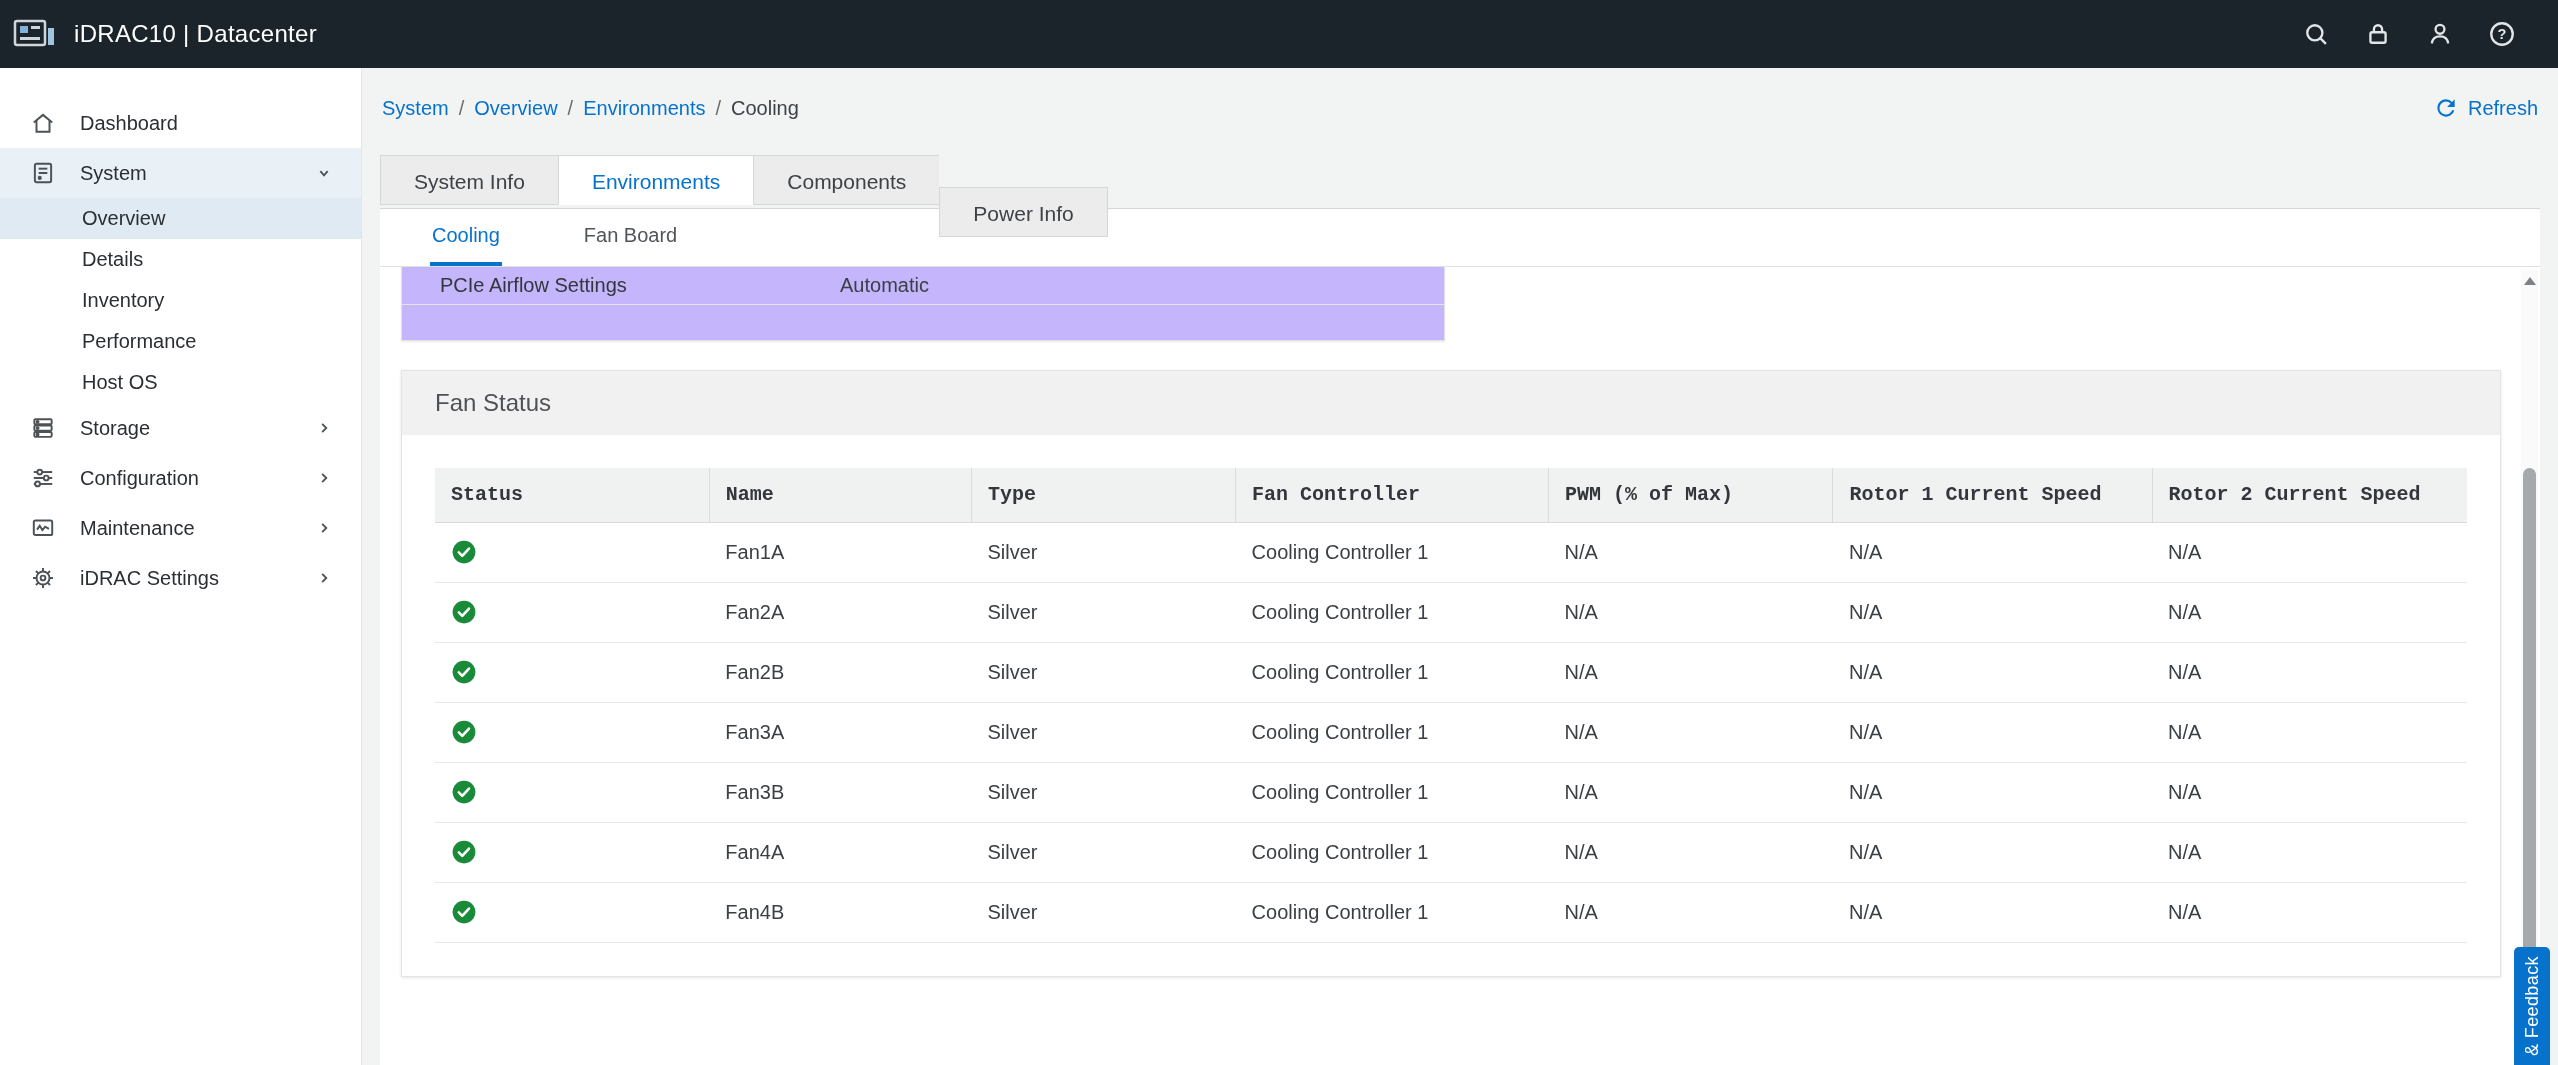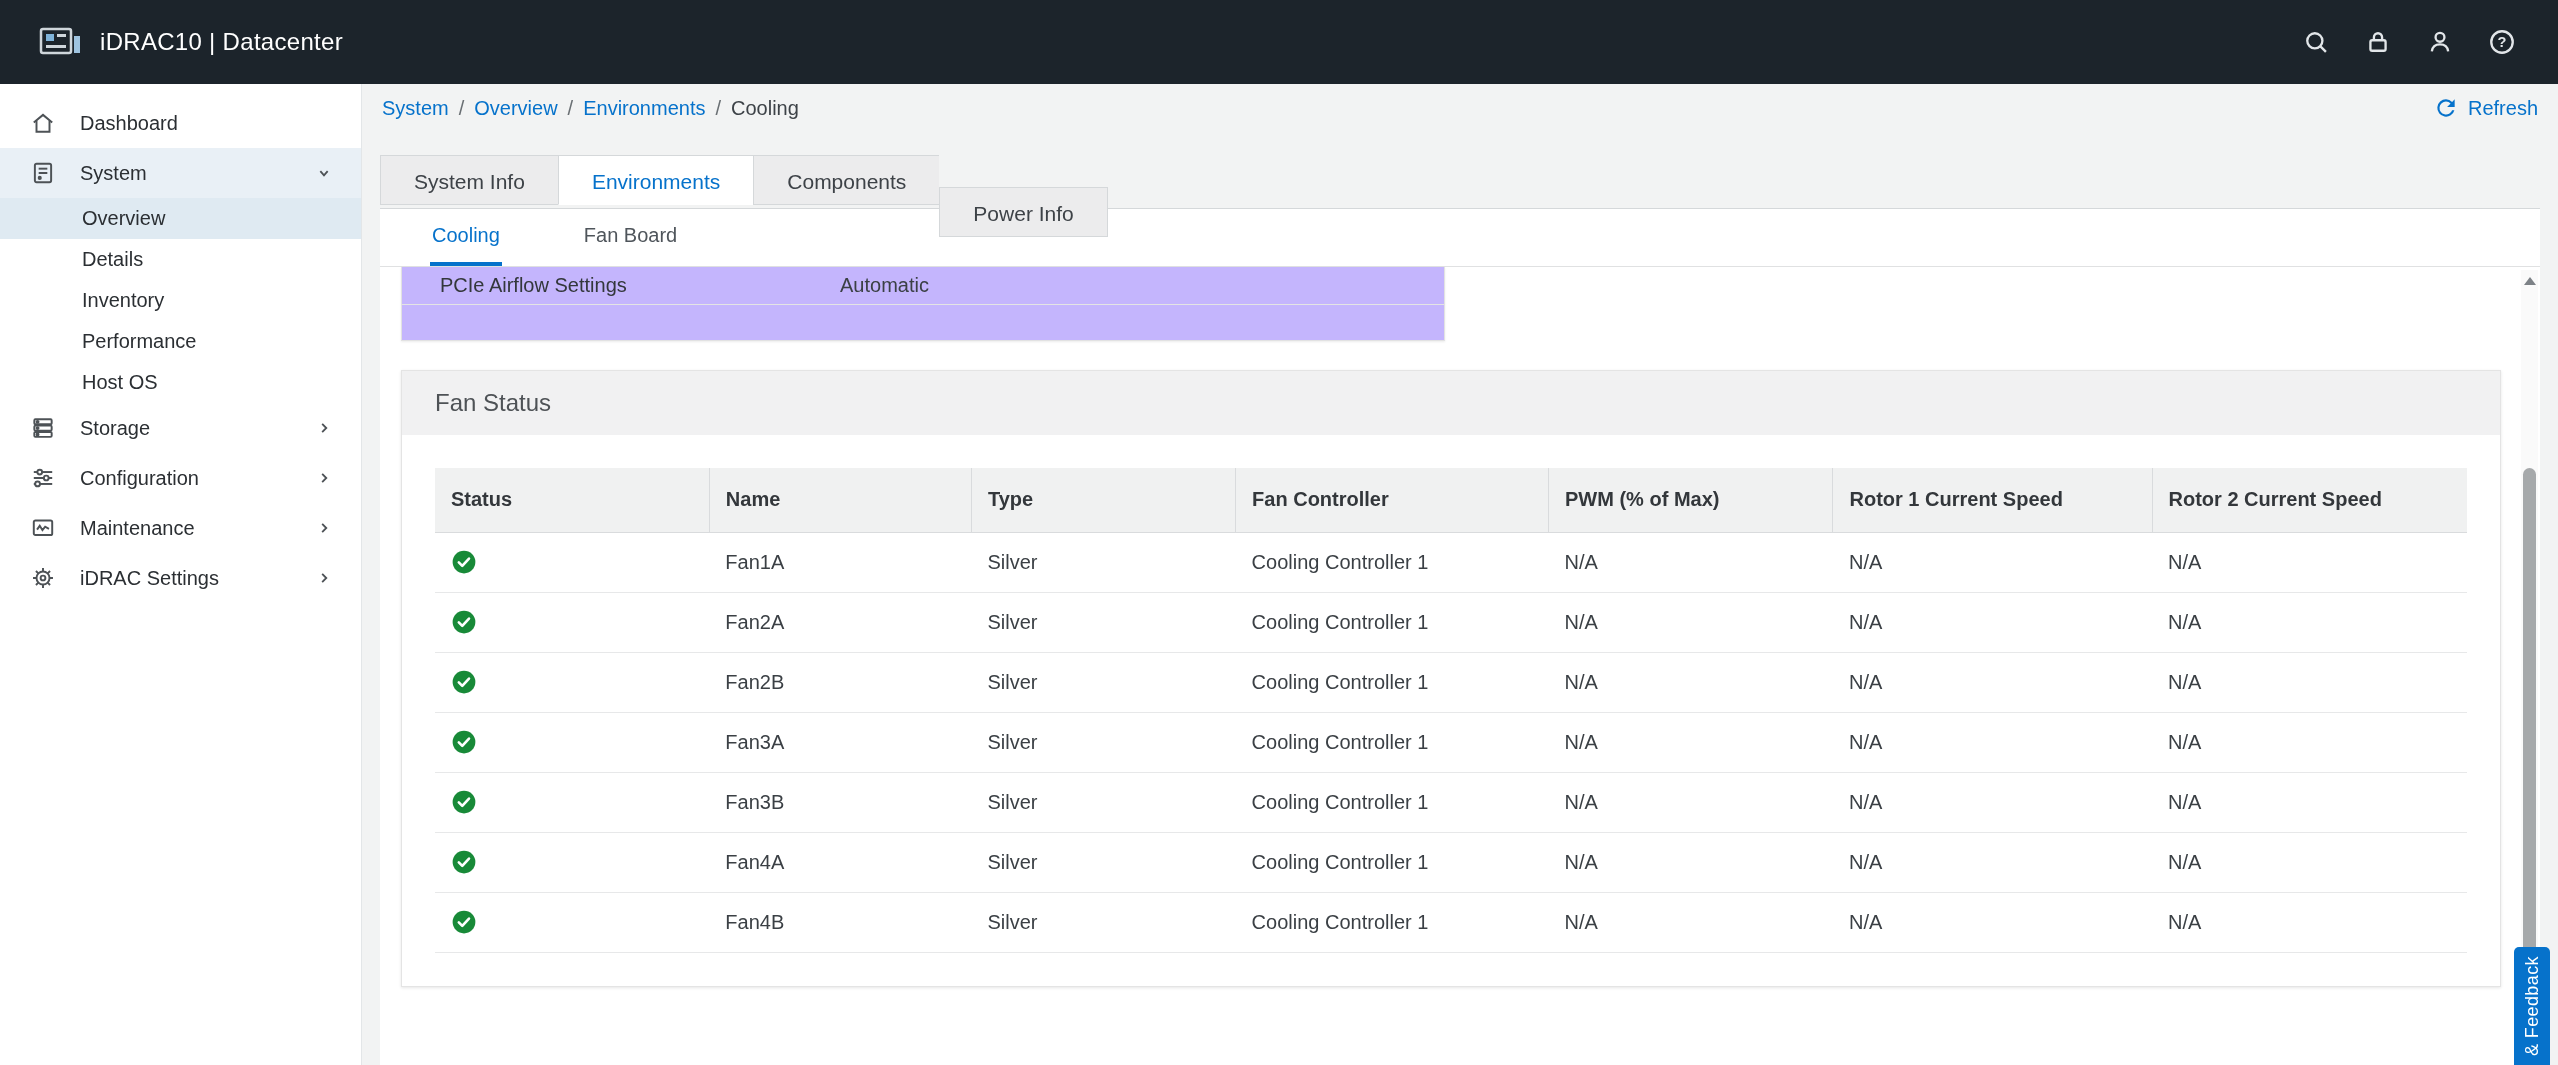--- a/index.html
+++ b/index.html
@@ -1,21 +1,21 @@
 <!DOCTYPE html>
 <html><head>
 <meta charset="utf-8">
 <style>
   * { margin:0; padding:0; box-sizing:border-box; }
   html,body { width:2558px; height:1065px; overflow:hidden; background:#f2f3f3;
               font-family:"Liberation Sans", sans-serif; }
 
   
-  .topbar { position:absolute; top:0; left:0; right:0; height:84px; background:#1c242b;
-            display:flex; align-items:center; padding-left:38px; z-index:20; }
+  .topbar { position:absolute; top:0; left:0; right:0; height:68px; background:#1c242b;
+            display:flex; align-items:center; padding-left:12px; z-index:20; }
   .app-title { color:#ffffff; font-size:24px; font-weight:500; margin-left:18px; letter-spacing:.3px; }
   .topbar-icons { margin-left:auto; display:flex; gap:34px; padding-right:42px; align-items:center; }
   .topbar-icons .tb-icon { width:28px; height:28px; display:flex; cursor:pointer; }
 
   
   .sidebar { position:absolute; top:68px; left:0; width:362px; bottom:0; background:#ffffff;
              border-right:1px solid #e3e6e8; padding-top:30px; z-index:10; }
   .nav-item { height:48px; display:flex; align-items:center; padding:0 26px 0 30px;
               font-size:20px; color:#2b2f33; cursor:pointer; }
   .nav-item.parent { height:50px; }
@@ -64,23 +64,23 @@
   .mini-value { color:#3b4045; }
 
   
   .fan-card { position:absolute; top:103px; left:21px; width:2100px; background:#fff;
               border:1px solid #e4e4e4; box-shadow:0 1px 3px rgba(0,0,0,.10); }
   .fan-card-header { height:64px; background:#f1f1f2; display:flex; align-items:center;
                      padding-left:33px; font-size:24px; color:#4e5256; }
   .fan-card-body { padding:33px; }
   table.fan-table { width:100%; border-collapse:collapse; table-layout:fixed;
                     font-size:20px; color:#3b4045; }
-  .fan-table thead th { background:#f0f1f1; height:64px; text-align:left; padding:0 16px;
+  .fan-table thead th { background:#f0f1f1; height:54px; text-align:left; padding:0 16px;
                         font-weight:bold; color:#33373b; border-right:1px solid #d9dbdd;
-                        border-bottom:1px solid #d9dbdd; }
+                        border-bottom:1px solid #d9dbdd;font-family:Liberation Mono, monospace; }
   .fan-table thead th:last-child { border-right:none; }
   .fan-table tbody td { height:60px; padding:0 16px; border-bottom:1px solid #e7e8e9; }
   .ok-badge { display:inline-flex; width:26px; height:26px; vertical-align:middle; }
 
   
   .scrollbar { position:absolute; top:61px; right:2px; width:17px; bottom:0; background:#fafafa; }
   .scroll-up { height:22px; display:flex; align-items:center; justify-content:center; cursor:pointer; }
   .scroll-up .tri { width:0; height:0; border-left:6px solid transparent;
                     border-right:6px solid transparent; border-bottom:8px solid #7d8287; }
   .scroll-thumb { position:absolute; top:198px; left:2px; width:13px; height:563px;

